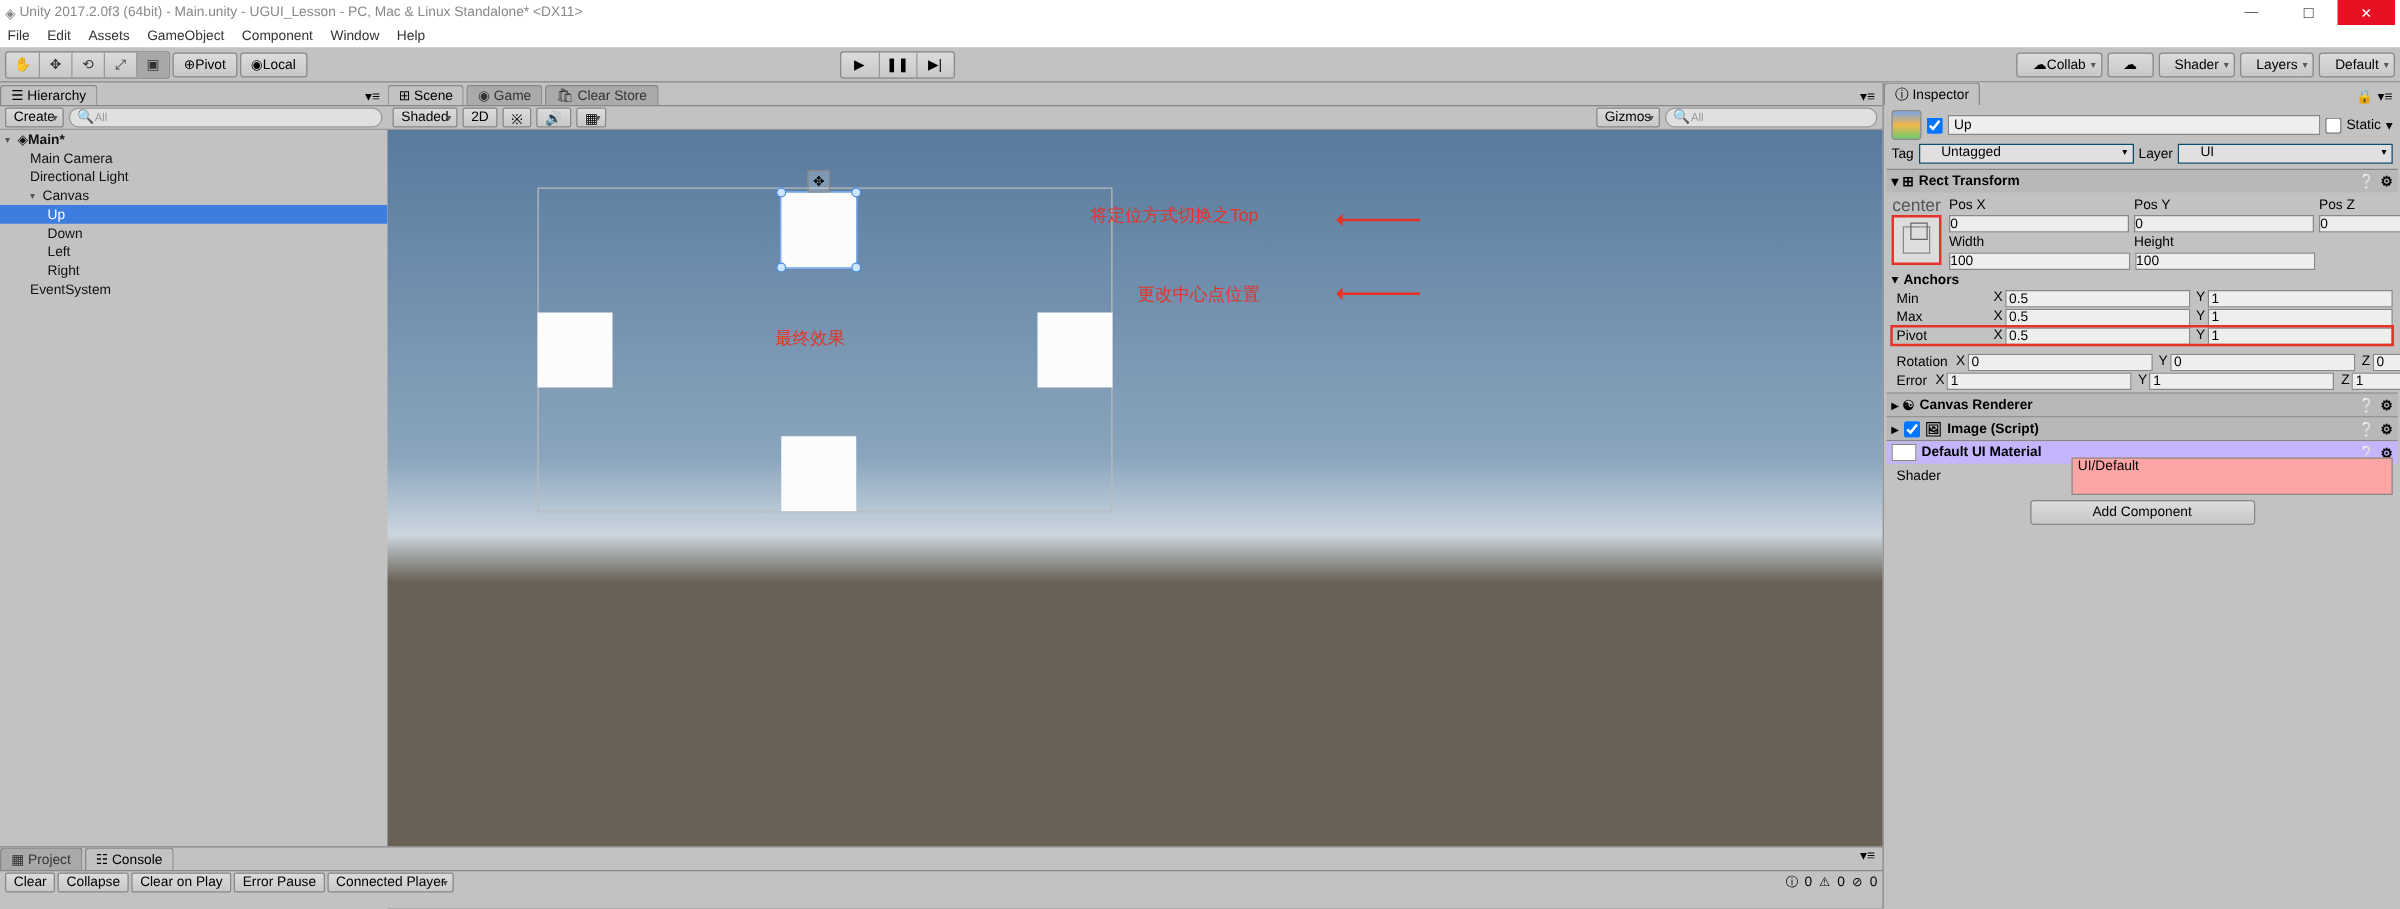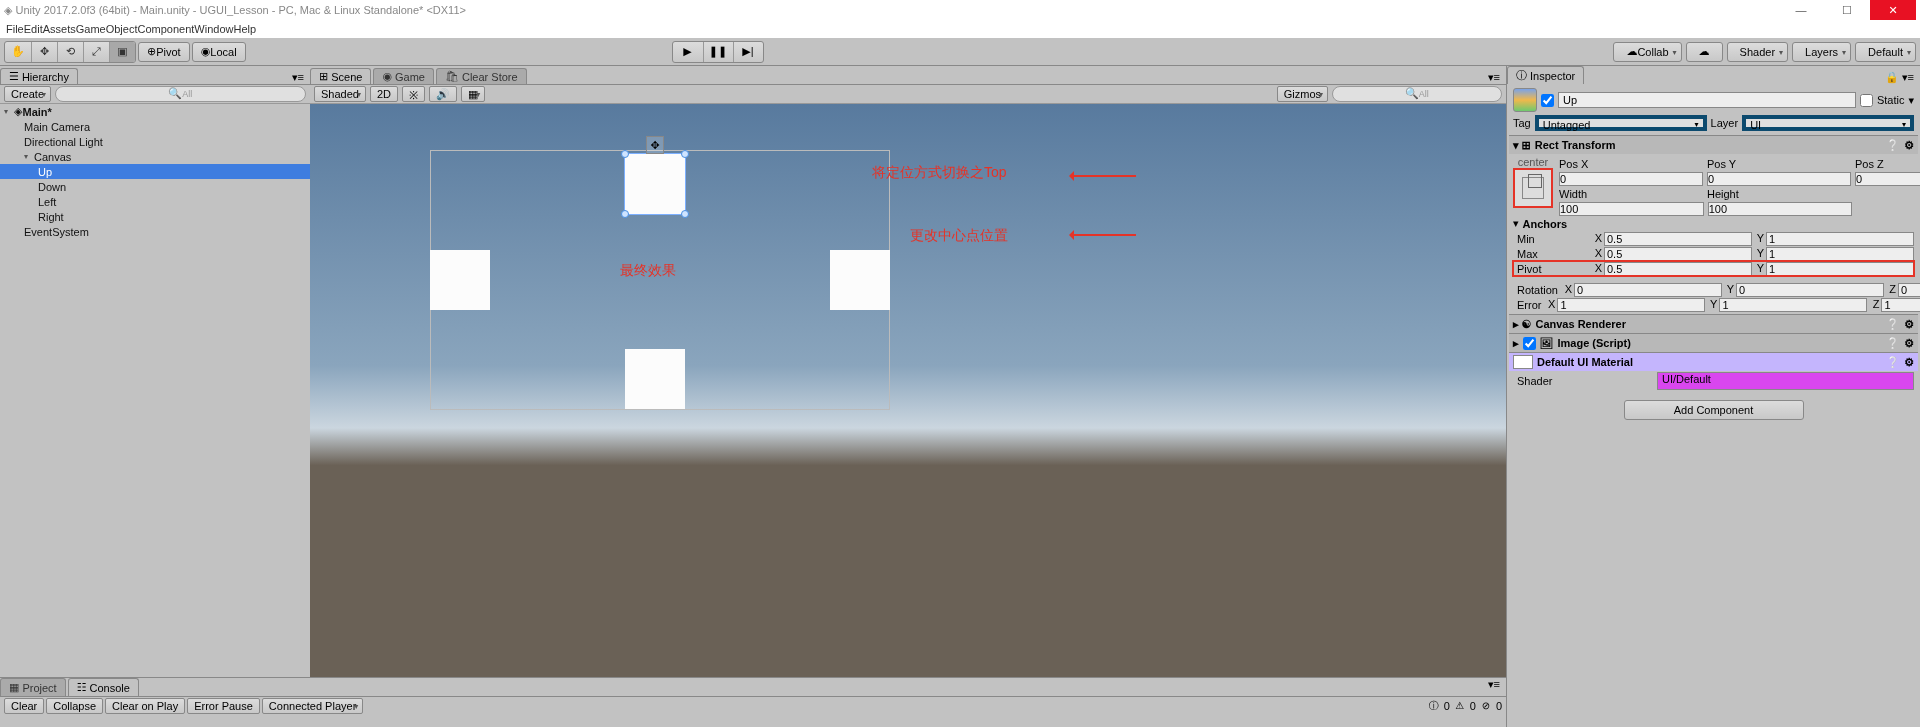--- a/index.html
+++ b/index.html
@@ -1,21 +1,21 @@
 <!DOCTYPE html>
 <html><head>
 <meta charset="utf-8">
 <style>
 * { margin: 0; padding: 0; box-sizing: border-box; font-family: "Segoe UI", Arial, sans-serif; font-size: 11px; user-select: none; }
 body { background: #c2c2c2; width: 1920px; height: 727px; overflow: hidden; position: relative; }
 .titlebar { height: 20px; background: #fff; display: flex; align-items: center; padding: 0 4px; color: #888; }
 .titlebar .spacer { flex: 1; }
 .titlebar .win-btn { width: 46px; height: 20px; display: flex; align-items: center; justify-content: center; color: #555; }
 .titlebar .win-close { background: #e81123; color: #fff; }
-.menubar { height: 18px; background: #fff; display: flex; align-items: center; padding: 0 6px; color: #333; }
+.menubar { height: 18px; background: #fff; display: flex; align-items: center; gap: 14px; padding: 0 6px; color: #333; }
 .toolbar { height: 28px; background: #c2c2c2; border-bottom: 1px solid #888; display: flex; align-items: center; padding: 0 4px; gap: 2px; }
 .tool-group { display: flex; border: 1px solid #888; border-radius: 3px; overflow: hidden; background: linear-gradient(#dcdcdc,#c8c8c8); }
 .tool-btn { width: 26px; height: 20px; display: flex; align-items: center; justify-content: center; color: #333; }
 .tool-btn + .tool-btn { border-left: 1px solid #999; }
 .tool-btn.active { background: #a8a8a8; }
 .label-btn { height: 20px; padding: 0 8px; display: flex; align-items: center; border: 1px solid #888; border-radius: 3px; background: linear-gradient(#dcdcdc,#c8c8c8); }
 .play-group { margin: 0 auto; display: flex; border: 1px solid #888; border-radius: 3px; overflow: hidden; background: linear-gradient(#dcdcdc,#c8c8c8); }
 .play-btn { width: 30px; height: 20px; display: flex; align-items: center; justify-content: center; border-left: 1px solid #999; }
 .play-btn:first-child { border-left: none; }
 .right-tools { margin-left: auto; display: flex; gap: 4px; }
@@ -23,21 +23,21 @@
 .dd { padding-right: 16px; position: relative; }
 .dd::after { content: "▾"; position: absolute; right: 4px; top: 50%; transform: translateY(-50%); font-size: 8px; color: #555; }
 
 .main-row { position: absolute; top: 66px; left: 0; right: 0; bottom: 0; display: flex; }
 .hierarchy { width: 310px; display: flex; flex-direction: column; }
 .panel-tab-row { height: 18px; display: flex; align-items: flex-end; }
 .panel-tab { background: #c2c2c2; border: 1px solid #888; border-bottom: none; border-radius: 3px 3px 0 0; padding: 1px 8px; display: flex; align-items: center; gap: 3px; }
 .panel-tab.inactive { background: #aaa; color: #333; }
 .panel-hdr { height: 20px; background: #c2c2c2; border-top: 1px solid #888; border-bottom: 1px solid #999; display: flex; align-items: center; padding: 0 4px; gap: 4px; }
 .mini-btn { height: 16px; padding: 0 6px; border: 1px solid #888; border-radius: 2px; background: linear-gradient(#dcdcdc,#c8c8c8); display: flex; align-items: center; }
-.search-field { flex: 1; height: 16px; border: 1px solid #999; border-radius: 8px; background: #e0e0e0; padding: 0 6px; color: #777; text-align: center; }
+.search-field { flex: 1; height: 16px; border: 1px solid #999; border-radius: 8px; background: #e0e0e0; padding: 0 6px; color: #777; }
 .tree { flex: 1; background: #c2c2c2; overflow: auto; }
 .tree-row { height: 15px; display: flex; align-items: center; padding-left: 14px; color: #111; }
 .tree-row.root { font-weight: normal; padding-left: 4px; }
 .tree-row.selected { background: #3e7de0; color: #fff; }
 .tree-row .arrow { width: 10px; font-size: 8px; color: #555; }
 .indent-1 { padding-left: 24px; }
 .indent-2 { padding-left: 38px; }
 
 .center { flex: 1; display: flex; flex-direction: column; min-width: 0; }
 .center-tabs { height: 18px; display: flex; gap: 2px; }
@@ -51,21 +51,21 @@
 .anno { position: absolute; color: #e53327; font-size: 14px; font-weight: 500; }
 .arrow-red { position: absolute; height: 2px; background: #e53327; }
 .arrow-red::after { content:""; position:absolute; left:-8px; top:-4px; border:5px solid transparent; border-right-color:#e53327; }
 
 .inspector { width: 414px; display: flex; flex-direction: column; background: #c2c2c2; border-left: 1px solid #888; }
 .insp-body { flex: 1; overflow: auto; padding: 2px 2px 10px 2px; }
 .insp-header { display: flex; align-items: center; gap: 4px; padding: 2px 4px; }
 .cube-icon { width: 24px; height: 24px; background: linear-gradient(#7aa3e8,#f0b84c,#6ec96e); border: 1px solid #888; border-radius: 3px; }
 .insp-header input[type=text] { flex: 1; height: 16px; border: 1px solid #888; background: #eee; padding: 0 4px; }
 .tag-row { display: flex; align-items: center; gap: 4px; padding: 1px 4px 4px 4px; }
-.tag-row .dd-box { flex: 1; height: 16px; border: 4px solid #0c4a6e; background: #e0e0e0; padding: 0 4px; position: relative; }
+.tag-row .dd-box { flex: 1; height: 16px; border: 1px solid #0c4a6e; background: #e0e0e0; padding: 0 17px; position: relative; }
 .tag-row .dd-box::after { content: "▾"; position: absolute; right: 4px; top: 1px; font-size: 8px; }
 .component { border-top: 1px solid #888; }
 .comp-hdr { height: 18px; background: #b8b8b8; display: flex; align-items: center; padding: 0 4px; gap: 4px; font-weight: bold; }
 .comp-body { padding: 2px 4px; }
 .anchor-preview { width: 40px; height: 40px; border: 2px solid #e53327; display: flex; align-items: center; justify-content: center; background: #ddd; }
 .anchor-inner { width: 22px; height: 22px; border: 1px solid #888; position: relative; }
 .anchor-inner::before { content:""; position:absolute; top:-4px; left:5px; width:12px; height:12px; border:1px solid #666; }
 .field-row { display: flex; align-items: center; height: 15px; gap: 4px; }
 .field-row .lab { width: 140px; padding-left: 4px; }
 .xyz-group { display: flex; gap: 2px; flex: 1; }
@@ -232,21 +232,21 @@
         <div class="dd-box"><span>Untagged</span></div>
         <span>Layer</span>
         <div class="dd-box"><span>UI</span></div>
       </div>
 
       <div class="component">
         <div class="comp-hdr">▾ ⊞ <span>Rect Transform</span><span style="flex:1"></span><span>❔</span> <span>⚙</span></div>
         <div class="comp-body">
           <div style="display:flex; gap:6px;">
             <div style="display:flex; flex-direction:column; align-items:center;">
-              <span style="font-size:11px;color:#555">center</span>
+              <span style="font-size:14px;color:#555">center</span>
               <div class="anchor-preview">
                   <div class="anchor-inner"></div>
                 </div>
             </div>
             <div style="flex:1;">
               <div class="field-row">
                 <span style="flex:1">Pos X</span>
                 <span style="flex:1">Pos Y</span>
                 <span style="flex:1">Pos Z</span>
               </div>
@@ -337,21 +337,21 @@
         <div class="comp-hdr" style="background:#c4b5fd">
           <div style="width:20px;height:14px;background:#fff;border:1px solid #888"></div>
           <span>Default UI Material</span>
             <span style="flex:1"></span>
             <span>❔</span> 
             <span>⚙</span>
         </div>
         <div class="comp-body">
           <div class="field-row">
               <span class="lab">Shader</span>
-            <div class="dd-box" style="flex:1;height:18px;border:1px solid #888;background:#d946ef;padding:0 4px;position:relative"><span>UI/Default</span></div>
+            <div class="dd-box" style="flex:1;height:30px;border:1px solid #888;background:#fca5a5;padding:0 4px;position:relative"><span>UI/Default</span></div>
           </div>
         </div>
       </div>
 
       <div class="add-comp">
           <span>Add Component</span>
         </div>
     </div>
   </div>
 </div>

